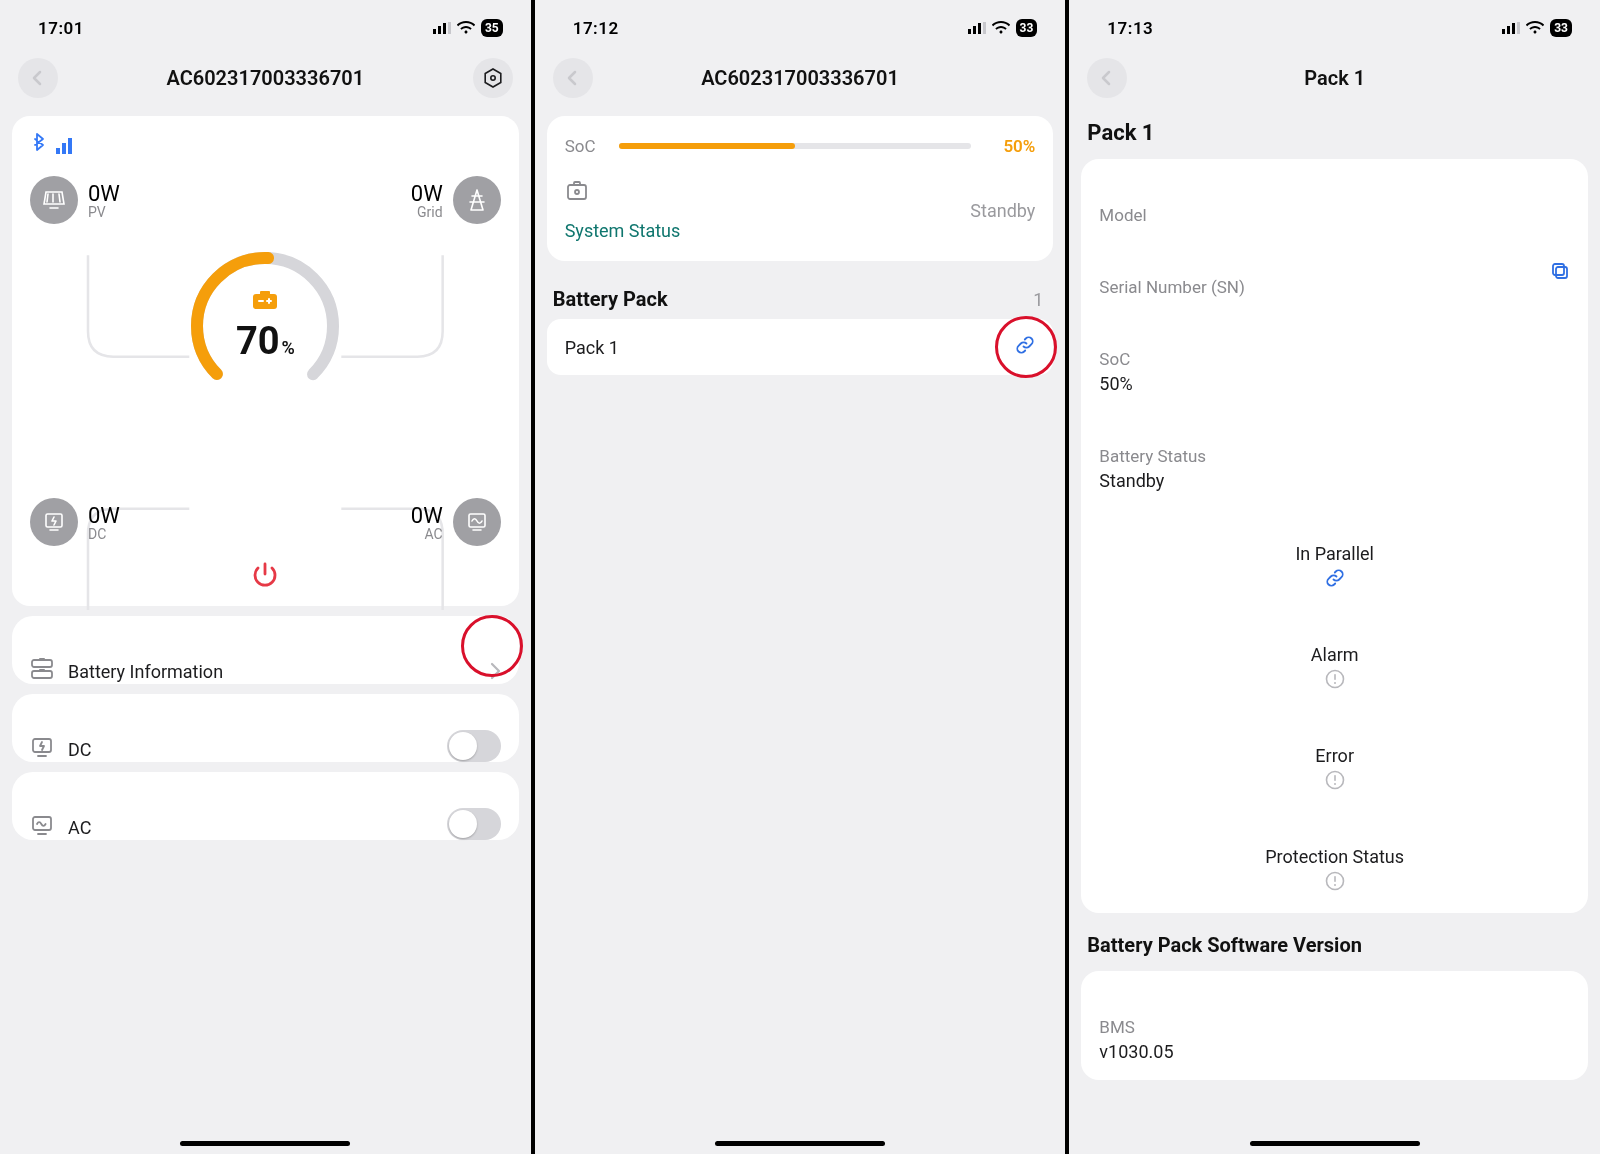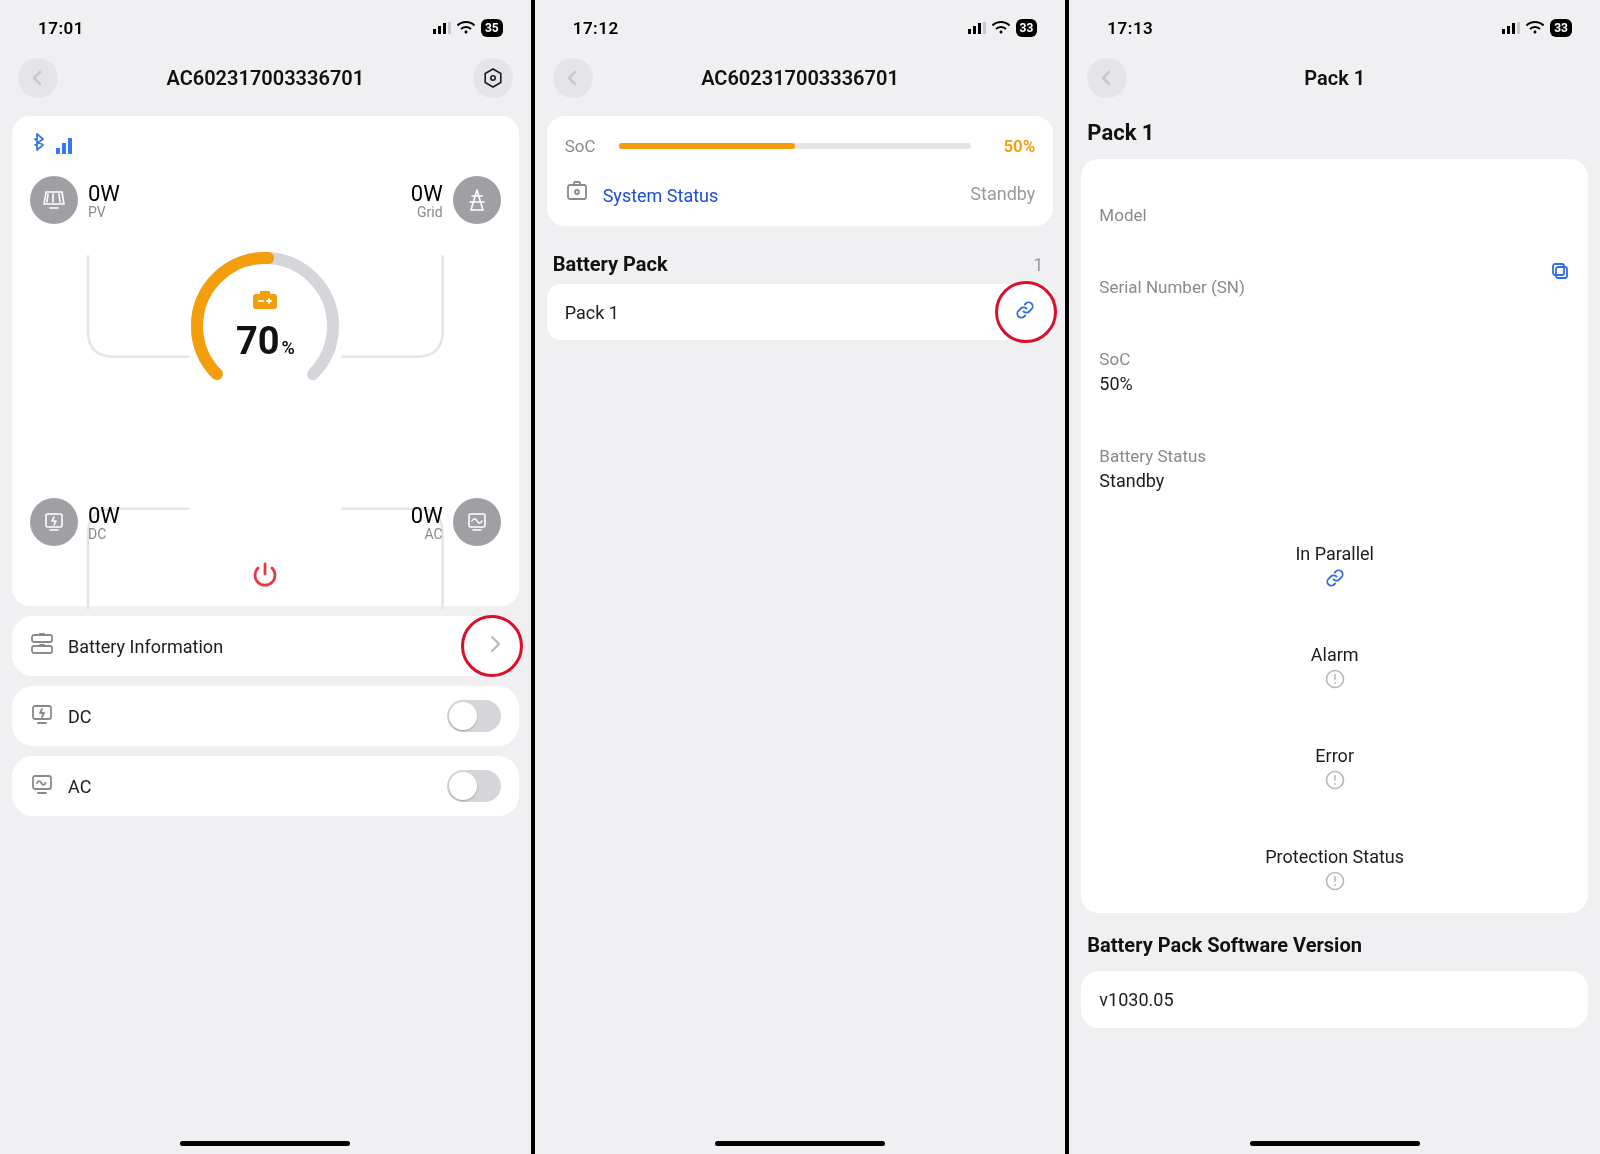--- a/index.html
+++ b/index.html
@@ -31,37 +31,37 @@
   .dc-node { bottom: 60px; left: 18px; }
   .ac-node { bottom: 60px; right: 18px; flex-direction: row-reverse; text-align: right; }
   .gauge-wrap { position: absolute; top: 130px; left: 50%; transform: translateX(-50%); width: 160px; height: 160px; }
   .gauge-center { position: absolute; inset: 0; display: flex; flex-direction: column; align-items: center; justify-content: center; gap: 4px; }
   .gauge-center .batt { color: #f59e0b; }
   .gauge-center .pct { font-size: 38px; font-weight: 700; color: #111; display: flex; align-items: baseline; }
   .gauge-center .pct .suffix { font-size: 18px; font-weight: 600; margin-left: 2px; }
   .power-off { position: absolute; bottom: 12px; left: 50%; transform: translateX(-50%); color: #e63946; }
   .lines { position: absolute; inset: 0; pointer-events: none; }
   
-  .list-row { background: #fff; border-radius: 21px; margin: 10px 12px; height: 60px; display: flex; align-items: center; padding: 0 18px; justify-content: space-between; }
+  .list-row { background: #fff; border-radius: 21px; margin: 10px 12px; height: 68px; display: flex; align-items: flex-end; padding: 0 18px; justify-content: space-between; }
   .list-row .left { display: flex; align-items: center; gap: 14px; }
   .list-row .left .icon { color: #8a8a8e; }
   .list-row .left .label { font-size: 18px; color: #1c1c1e; }
   
   .switch { width: 54px; height: 32px; border-radius: 16px; background: #d6d6da; position: relative; }
   .switch .knob { width: 28px; height: 28px; border-radius: 50%; background: #fff; position: absolute; top: 2px; left: 2px; box-shadow: 0 1px 2px rgba(0,0,0,.25); }
   .chevron { color: #b8b8bc; }
   .red-ring { position: absolute; width: 62px; height: 62px; border: 3px solid #d9102b; border-radius: 50%; pointer-events: none; }
   
   .soc-row { display: flex; align-items: center; gap: 14px; padding: 20px 18px 10px 18px; }
   .soc-row .lab { color: #8a8a8e; font-size: 17px; width: 40px; }
   .soc-bar { flex: 1; height: 6px; background: #e5e5e8; border-radius: 3px; position: relative; }
   .soc-bar .fill { position: absolute; top: 0; left: 0; bottom: 0; background: #f59e0b; border-radius: 3px; }
   .soc-row .pct { color: #f59e0b; font-size: 17px; font-weight: 600; width: 50px; text-align: right; }
   .status-row { display: flex; align-items: center; gap: 14px; padding: 14px 18px 20px 18px; justify-content: space-between; }
-  .status-row .left { display: flex; align-items: flex-end; gap: 14px; color: #1d4ed8; font-size: 18px; }
+  .status-row .left { display: flex; align-items: flex-start; gap: 14px; color: #0f766e; font-size: 18px; flex-direction: column; }
   .status-row .val { color: #9a9a9e; font-size: 18px; }
   .section-header { display: flex; align-items: center; justify-content: space-between; padding: 16px 6px 4px 18px; }
   .section-header .h { font-size: 20px; font-weight: 700; color: #111; }
   .section-header .count { font-size: 18px; color: #9a9a9e; margin-right: 16px; }
   .pack-row { background: #fff; border-radius: 14px; margin: 4px 12px 0 12px; height: 56px; display: flex; align-items: center; padding: 0 18px; justify-content: space-between; }
   .pack-row .label { font-size: 18px; color: #1c1c1e; }
   .link-icon { color: #2f6fe3; }
   
   .section-title { font-size: 22px; font-weight: 700; color: #111; padding: 14px 18px 8px 18px; }
   .kv-card { background: #fff; border-radius: 18px; margin: 6px 12px; padding: 6px 0; }
@@ -414,18 +414,19 @@
             <circle cx="10" cy="14" r="1" fill="#b8b8bc"></circle>
           </svg>
       </span>
     </div>
   </div>
 
   <div class="section-title" style="font-size:20px;">Battery Pack Software Version</div>
 
   <div class="kv-card">
     <div class="kv">
+      <span class="k">BMS</span>
       <span class="v">v1030.05</span>
     </div>
   </div>
 
   <div class="home-indicator"></div>
 </div>
 
 </body></html>

